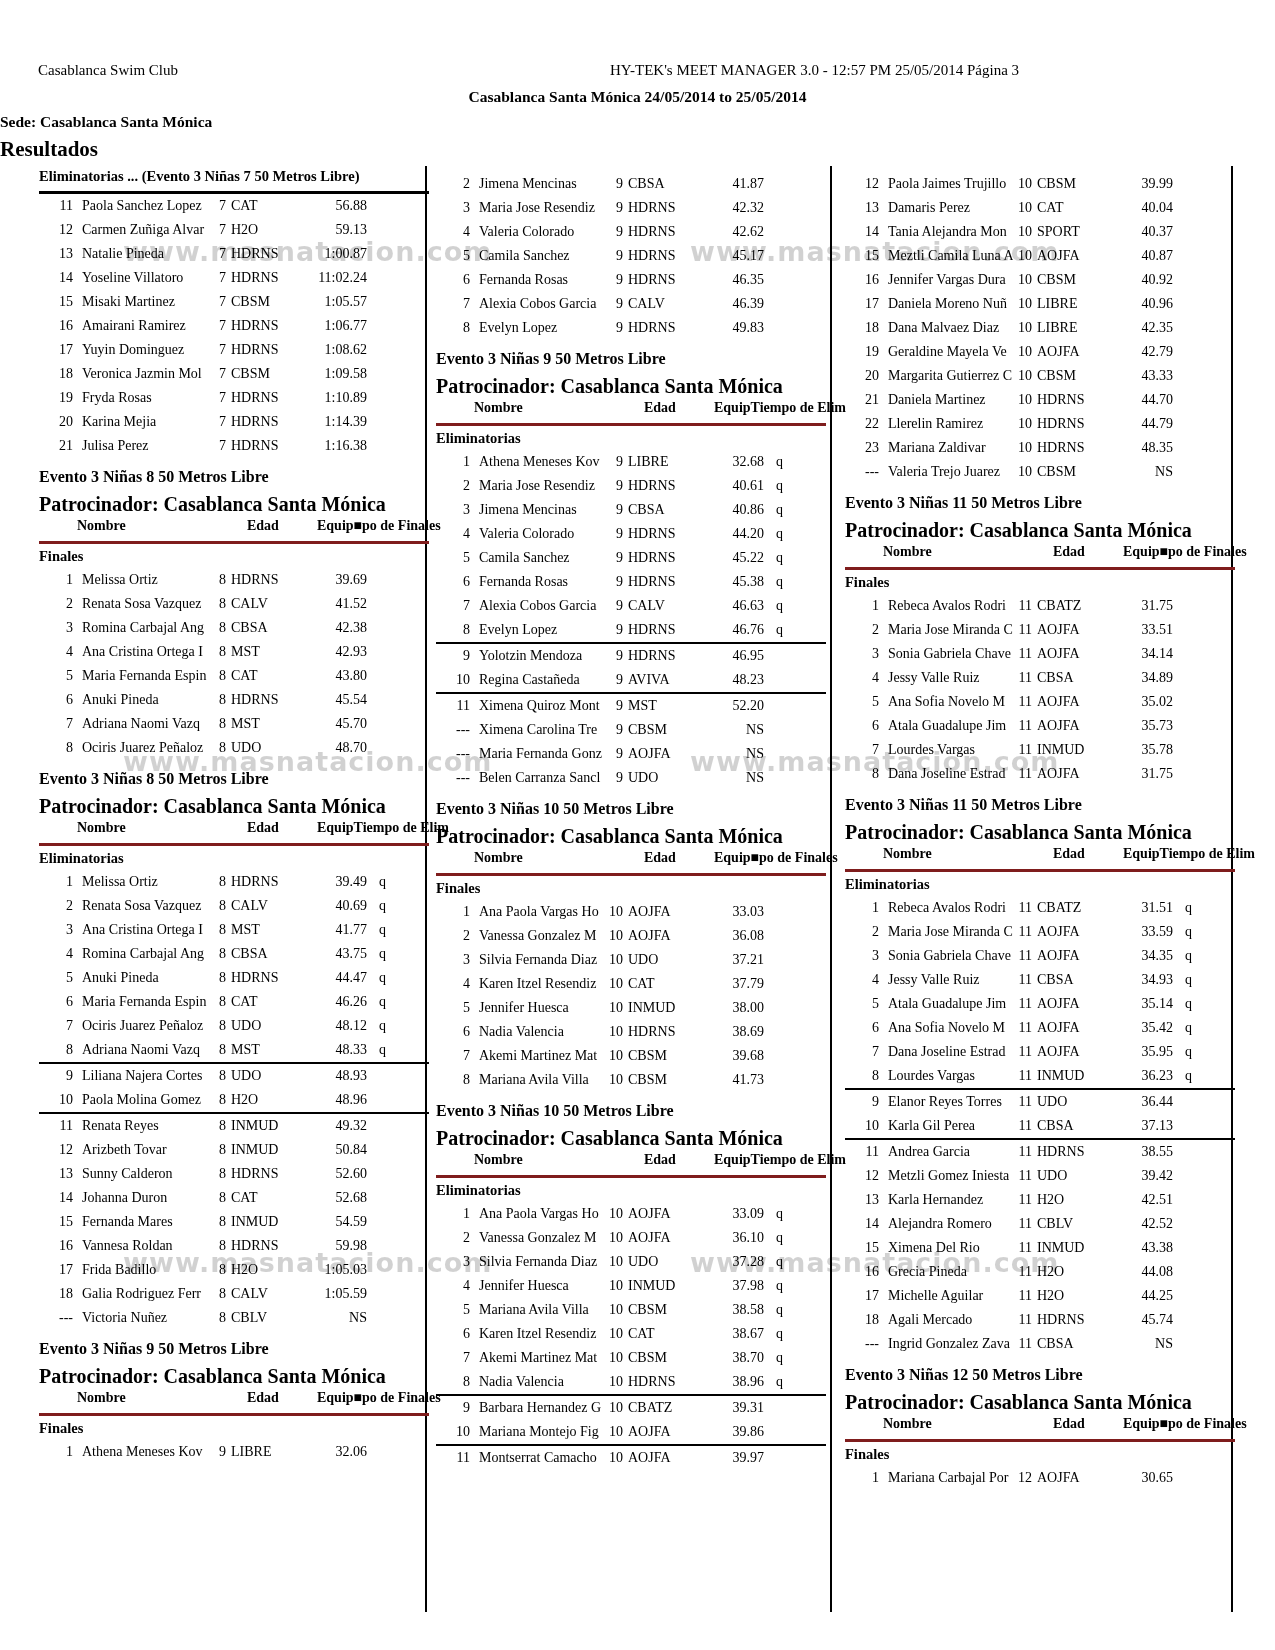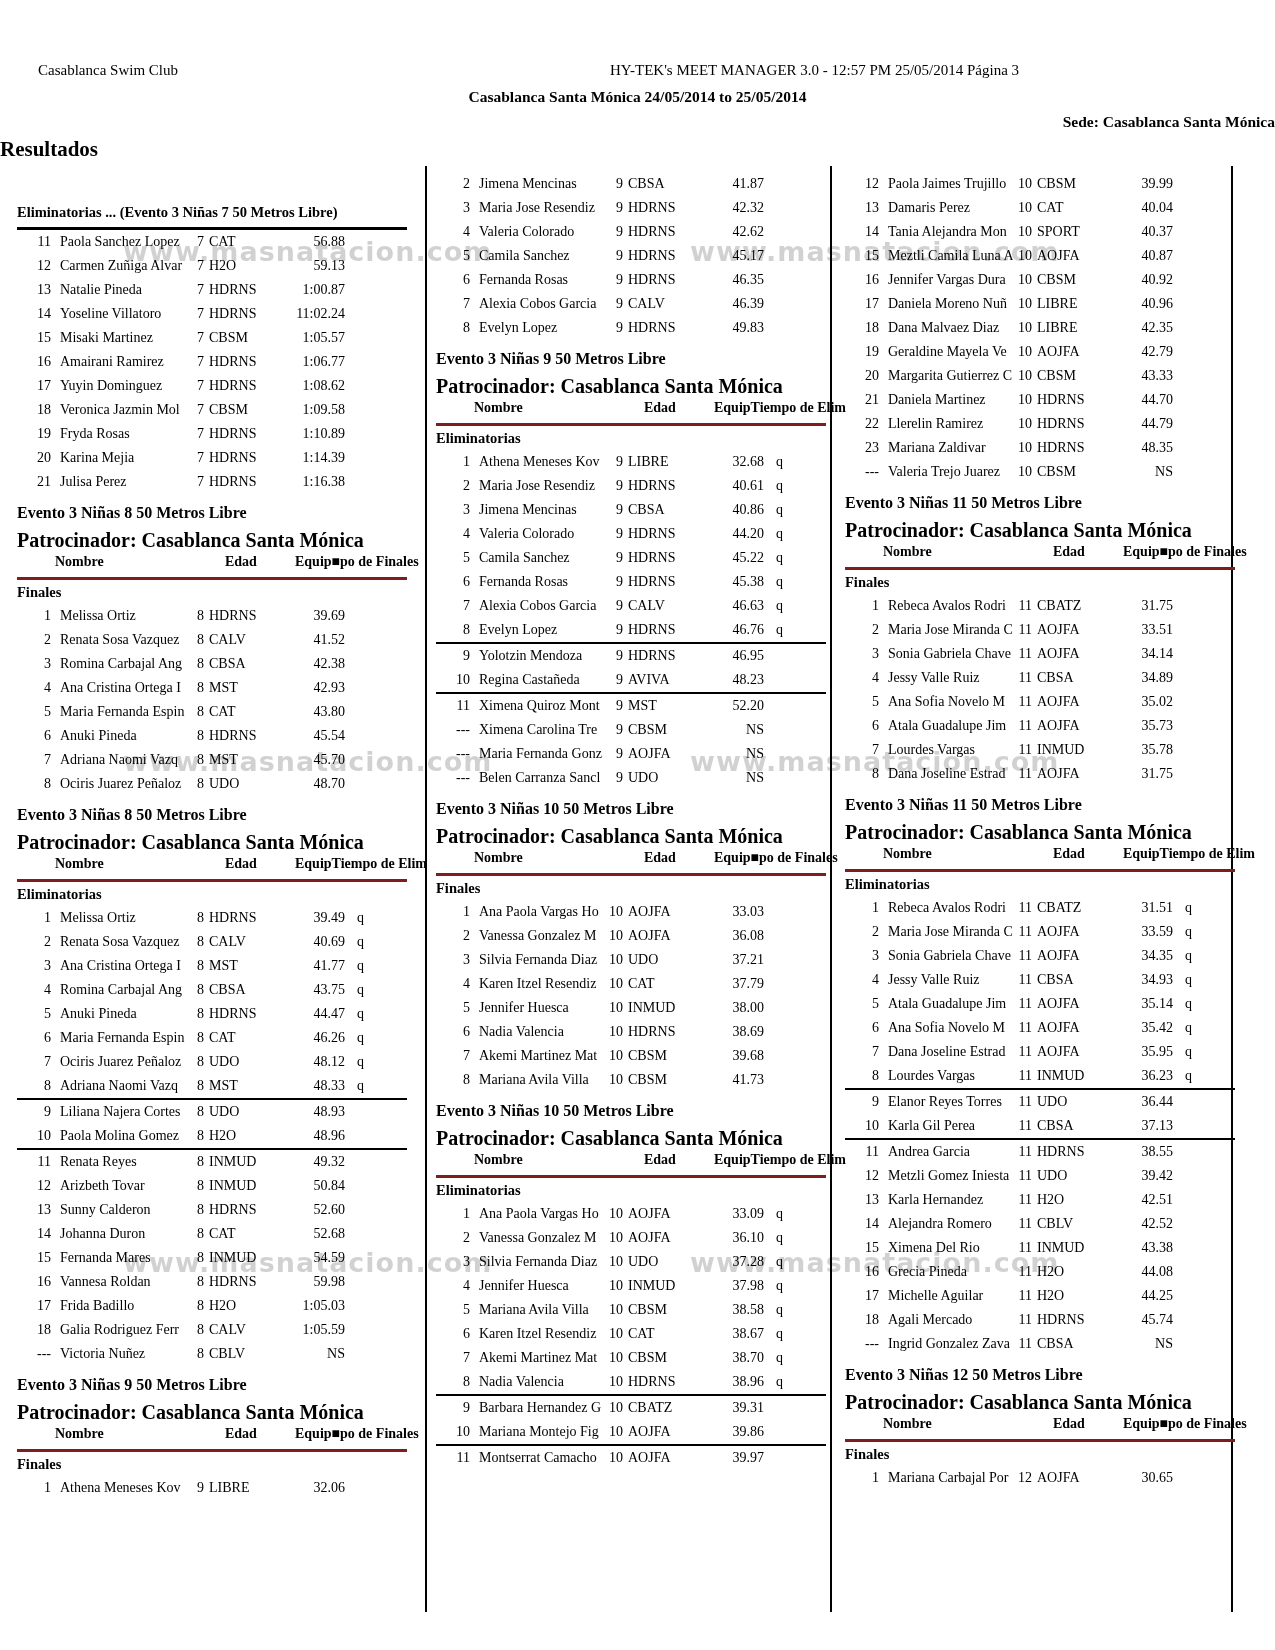--- a/index.html
+++ b/index.html
@@ -2,25 +2,25 @@
 <html><head>
 <meta charset="utf-8">
 <style>
   html,body{margin:0;padding:0;background:#888;}
   #page{position:relative;width:1275px;height:1650px;background:#ffffff;
         font-family:"Liberation Serif","DejaVu Serif",serif;color:#000;overflow:hidden;}
   
   .hdr-club{position:absolute;left:38px;top:62px;font-size:15px;}
   .hdr-app{position:absolute;left:610px;top:62px;font-size:15px;}
   .hdr-meet{position:absolute;left:0;top:88px;width:100%;text-align:center;font-weight:bold;font-size:15.5px;}
-  .hdr-sede{position:absolute;left:0;top:113px;width:100%;text-align:right;font-weight:bold;font-size:15.5px;}
+  .hdr-sede{position:absolute;left:0;top:113px;width:100%;text-align:left;font-weight:bold;font-size:15.5px;}
   .hdr-res{position:absolute;left:0;top:137px;width:100%;text-align:left;font-weight:bold;font-size:21px;}
   
   .col{position:absolute;top:168px;width:390px;}
-  #col1{left:17px;margin-top:36px;} #col2{left:436px;} #col3{left:845px;}
+  #col1{left:39px;} #col2{left:436px;} #col3{left:845px;}
   .vline{position:absolute;top:166px;width:2px;height:1446px;background:#000;}
   #v1{left:425px;} #v2{left:830px;} #v3{left:1231px;}
   
   .cont-head{font-weight:bold;font-size:14.5px;height:23px;border-bottom:3px solid #000;white-space:nowrap;}
   .rows-cont{margin-top:4px;}
   .ev{margin-top:10px;}
   .ev-title{font-weight:bold;font-size:16px;height:25px;white-space:nowrap;}
   .ev-sponsor{font-weight:bold;font-size:20px;height:25px;white-space:nowrap;}
   .tbl-head{position:relative;font-weight:bold;font-size:14px;height:23px;border-bottom:3px solid #7f1d1d;}
   .h-name{position:absolute;left:38px;} .h-age{position:absolute;left:208px;} .h-tt{position:absolute;left:278px;white-space:nowrap;}

